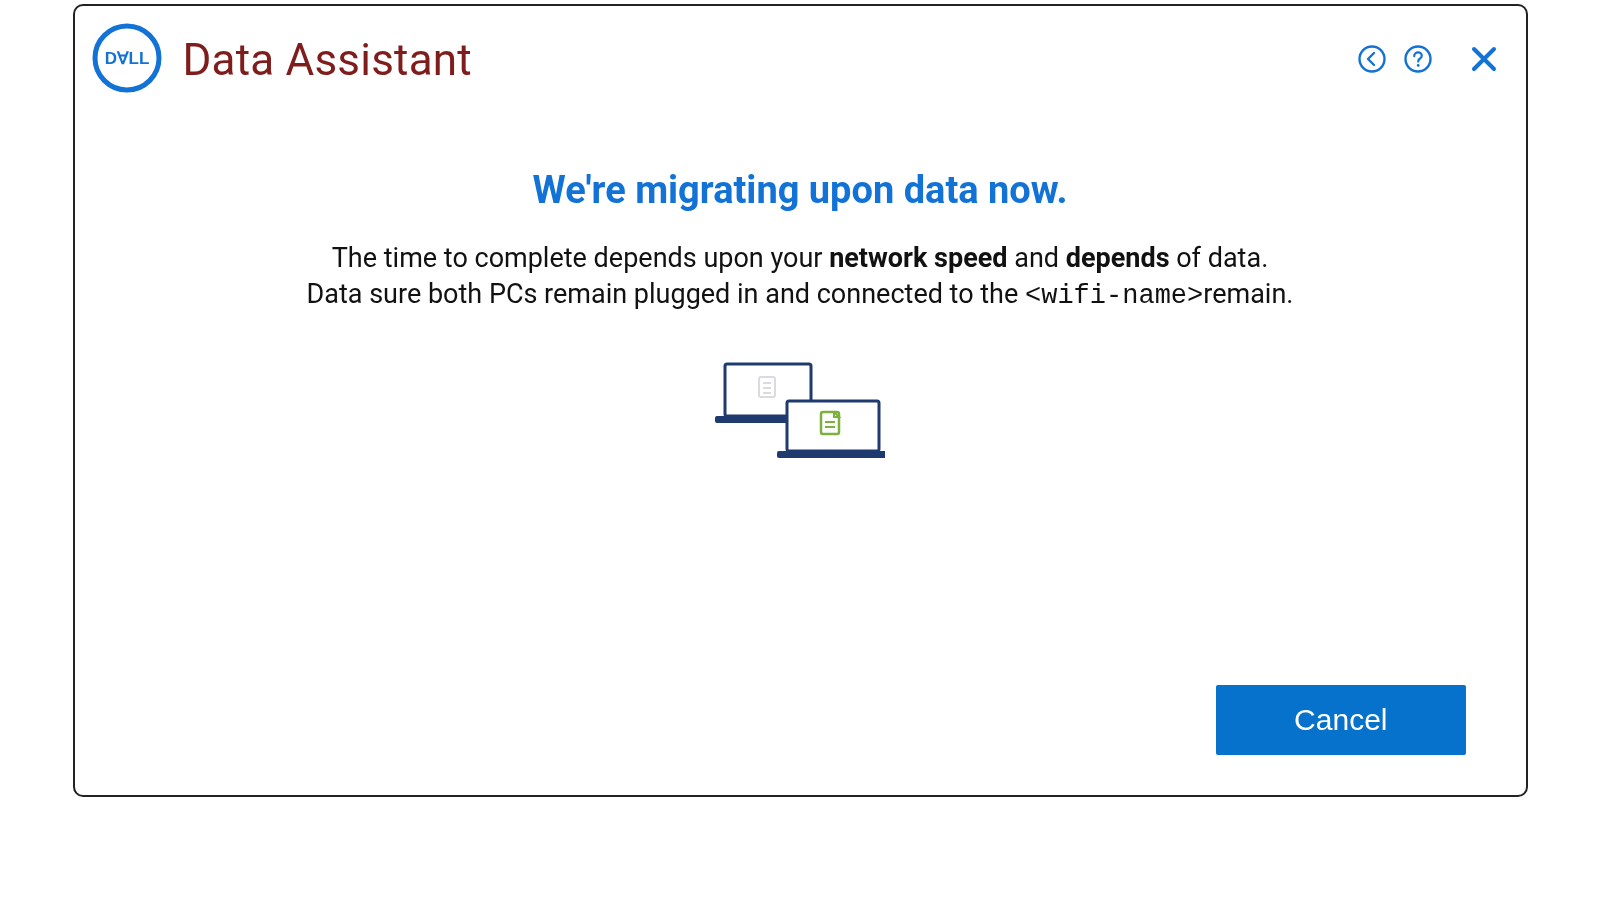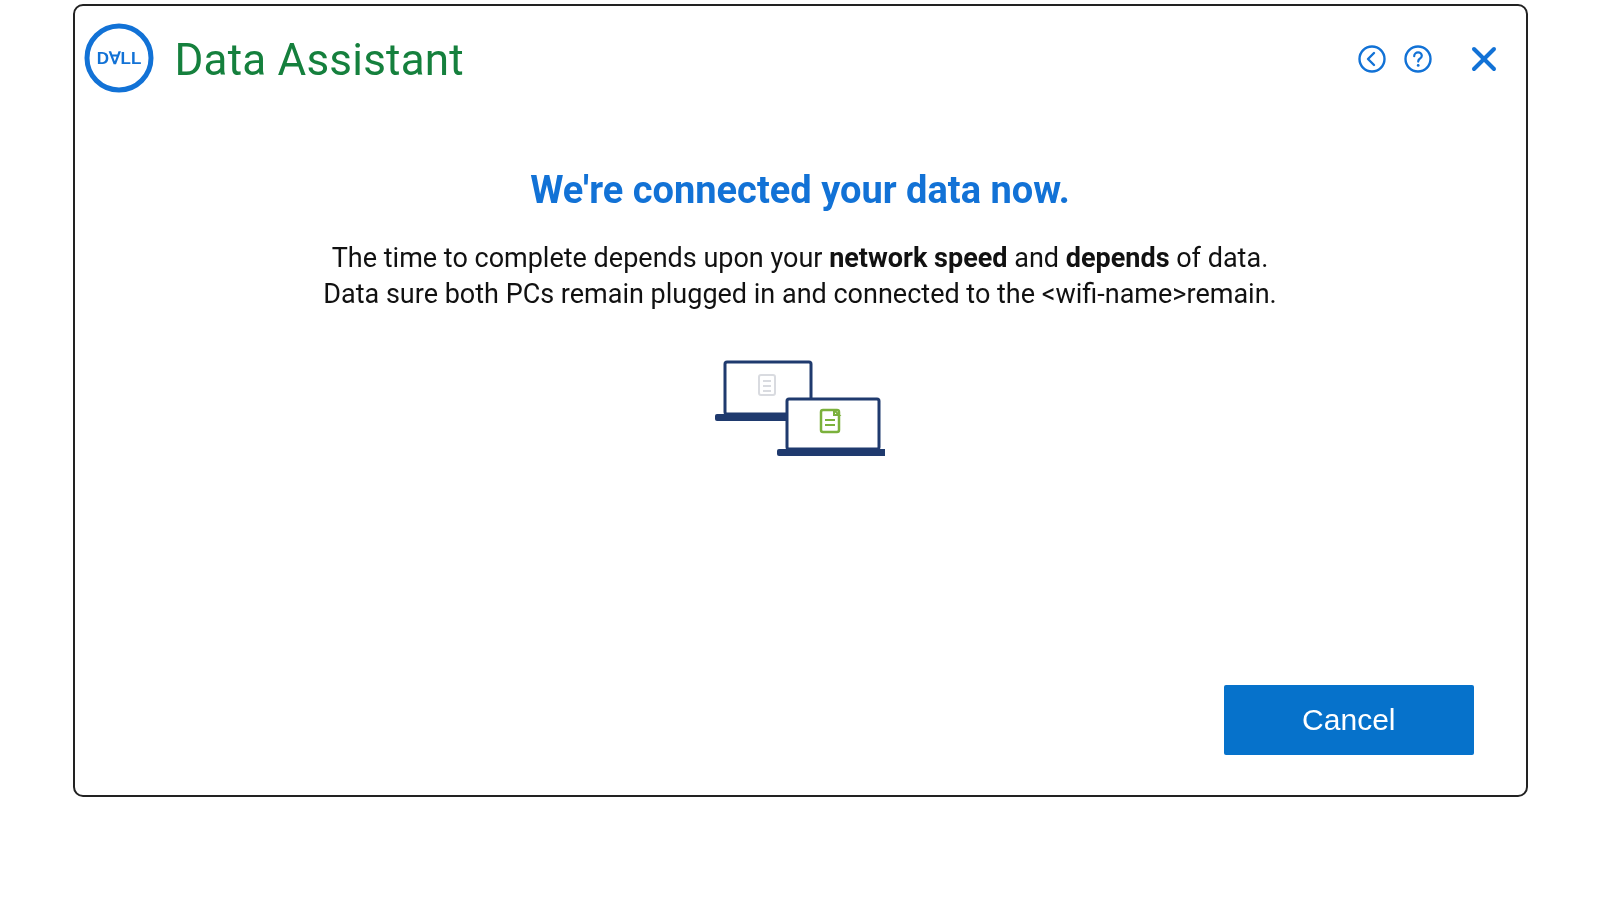--- a/index.html
+++ b/index.html
@@ -20,31 +20,31 @@
     background: #fff;
     position: relative;
     overflow: hidden;
   }
 
   
   .header {
     display: flex;
     align-items: center;
     justify-content: space-between;
-    padding: 16px 24px 10px 8px;
+    padding: 16px 24px 10px 16px;
   }
   .brand {
     display: flex;
     align-items: center;
     gap: 20px;
   }
   .app-title {
     font-size: 44px;
     font-weight: 400;
-    color: #15803d;
+    color: #7f1d1d;
     letter-spacing: 0.2px;
   }
   .header-actions {
     display: flex;
     align-items: center;
     gap: 10px;
   }
   .icon-btn {
     width: 36px;
     height: 36px;
@@ -72,38 +72,38 @@
     margin: 10px 0 28px 0;
   }
   .sub {
     font-size: 27px;
     line-height: 1.35;
     color: #111;
     margin: 0 auto;
     max-width: 1020px;
   }
   .sub .strong { font-weight: 700; margin-top: 36px; }
-  .sub .wifi   { font-weight: 400; }
+  .sub .wifi   { font-weight: 400; font-family: Liberation Mono, monospace; }
 
   .illustration {
     margin: 44px auto 32px auto;
     display: flex;
     justify-content: center;
   }
 
   .check-text {
     font-size: 27px;
     color: #222;
     margin-top: 34px;
   }
 
   
   .footer {
     position: absolute;
-    right: 52px;
+    right: 60px;
     bottom: 40px;
   }
   .cancel-btn {
     background: #0672cb;
     color: #fff;
     border: none;
     font-size: 30px;
     font-weight: 400;
     padding: 18px 78px;
     cursor: pointer;
@@ -149,21 +149,21 @@
           <svg width="30" height="30" viewBox="0 0 30 30">
             <line x1="5" y1="5" x2="25" y2="25" stroke="#1272d6" stroke-width="4" stroke-linecap="round"></line>
             <line x1="25" y1="5" x2="5" y2="25" stroke="#1272d6" stroke-width="4" stroke-linecap="round"></line>
           </svg>
         </span>
       </button>
     </div>
   </div>
 
   <div class="main">
-    <div class="headline">We're connected your data now.</div>
+    <div class="headline">We're migrating upon data now.</div>
 
     <div class="sub">
       <span>The time to complete depends upon your </span><span class="strong">network speed</span><span> and </span><span class="strong">depends</span><span> of data.</span>
       <br>
       <span>Data sure both PCs remain plugged in and connected to the </span><span class="wifi">&lt;wifi-name&gt;</span><span>remain.</span>
     </div>
 
     <div class="illustration">
       <svg width="170" height="110" viewBox="0 0 170 110">
 

